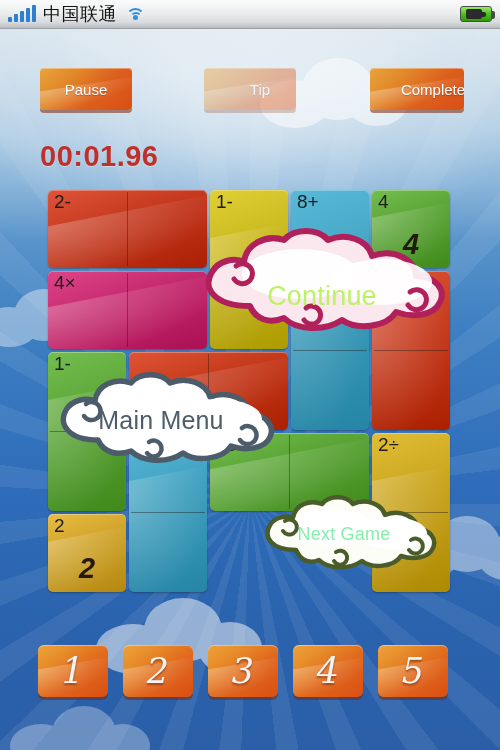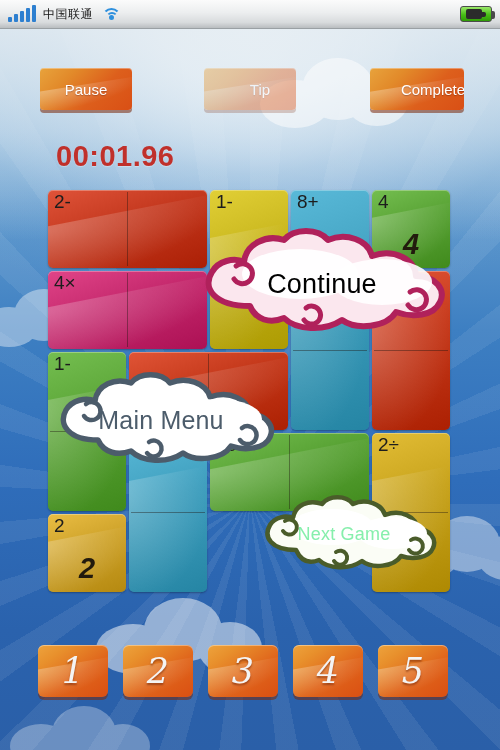--- a/index.html
+++ b/index.html
@@ -42,21 +42,21 @@
     border-bottom:1px solid #9aa0a4;
     display:flex; align-items:center; padding:0 8px; z-index:40;
   }
   #sig { display:flex; align-items:flex-end; gap:2px; height:15px; margin-right:7px; }
   #sig span { width:4px; background:#2d7fd0; border-radius:1px; display:block; }
   #sig span:nth-child(1){ height:5px; }
   #sig span:nth-child(2){ height:8px; }
   #sig span:nth-child(3){ height:11px; }
   #sig span:nth-child(4){ height:14px; }
   #sig span:nth-child(5){ height:17px; }
-  #carrier { font-size:12px; color:#141414; letter-spacing:.5px; font-family:"DejaVu Sans", sans-serif; }
+  #carrier { font-size:18px; color:#141414; letter-spacing:.5px; font-family:"DejaVu Sans", sans-serif; }
   #wifi { margin-left:9px; width:20px; height:16px; position:relative; }
   #wifi b { position:absolute; display:block; border:2.4px solid #2d8fdd; border-bottom-color:transparent; border-left-color:transparent; border-right-color:transparent; border-radius:50%; }
   #wifi b:nth-child(1){ width:19px; height:19px; left:0; top:2px; }
   #wifi b:nth-child(2){ width:12px; height:12px; left:3.5px; top:5.5px; }
   #wifi b:nth-child(3){ width:5px; height:5px; left:7px; top:9px; background:#2d8fdd; border-color:#2d8fdd; border-radius:50%; }
   #batt { margin-left:auto; width:32px; height:16px; border:1.6px solid #4b4b4b; border-radius:3px; background:linear-gradient(180deg,#9be86a,#47bf15 55%,#2f9b07); position:relative; }
   #batt:after { content:""; position:absolute; right:-4px; top:4px; width:3px; height:8px; background:#4b4b4b; border-radius:0 2px 2px 0; }
   #plug { position:absolute; left:5px; top:2px; width:16px; height:10px; background:#2b2b2b; border-radius:2px; }
   #plug:before { content:""; position:absolute; right:-4px; top:2.5px; width:5px; height:5px; background:#2b2b2b; border-radius:0 2px 2px 0; }
 
@@ -71,21 +71,21 @@
   }
   .topbtn:after{ content:""; position:absolute; left:-22%; top:38%; width:150%; height:60%;
     background:radial-gradient(ellipse at 20% 0%, rgba(255,255,255,.30), rgba(255,255,255,0) 62%);
     transform:rotate(-9deg); pointer-events:none; }
   #btn-pause { left:40px; }
   #btn-tip { left:204px; opacity:.42;padding-left:20px; }
   #btn-complete { left:370px; width:94px;padding-left:32px; }
 
   
   #timer {
-    position:absolute; left:56px; top:140px; z-index:20;
+    position:absolute; left:40px; top:140px; z-index:20;
     font-size:29px; font-weight:bold; color:#c0302b; letter-spacing:.5px;
     font-family:"Liberation Sans", sans-serif;
     text-shadow:0 1px 1px rgba(255,255,255,.35);
   }
 
   
   #grid {
     position:absolute; left:48px; top:190px; width:404px; height:410px; z-index:10;
   }
   .cell {
@@ -102,21 +102,21 @@
   .divider { position:absolute; background:rgba(30,20,15,.40); }
 
   
   .cloudbtn { position:absolute; z-index:30; cursor:pointer; }
   .cloudbtn svg { display:block; overflow:visible; }
   .cloudbtn .lbl {
     position:absolute; left:0; right:0; top:50%; transform:translateY(-50%);
     text-align:center; font-size:27px; letter-spacing:.2px; pointer-events:none;
   }
   #cloud-continue { left:196px; top:230px; }
-  #cloud-continue .lbl { color:#000000; left:-6px; }
+  #cloud-continue .lbl { color:#bef264; left:-6px;margin-top:12px; }
   #cloud-mainmenu { left:52px; top:372px; }
   #cloud-mainmenu .lbl { color:#4c5c6b; font-size:25px; left:-10px; }
   #cloud-nextgame { left:258px; top:495px; }
   #cloud-nextgame .lbl { color:#86efac; font-size:18px; left:-10px; }
 
   
   #numpad { position:absolute; left:0; top:645px; width:500px; height:60px; z-index:25; }
   .numbtn {
     position:absolute; width:70px; height:52px; border-radius:6px;
     background:linear-gradient(145deg,#eda33d 0%, #e8902c 22%, #e0661c 58%, #da4f12 100%);

